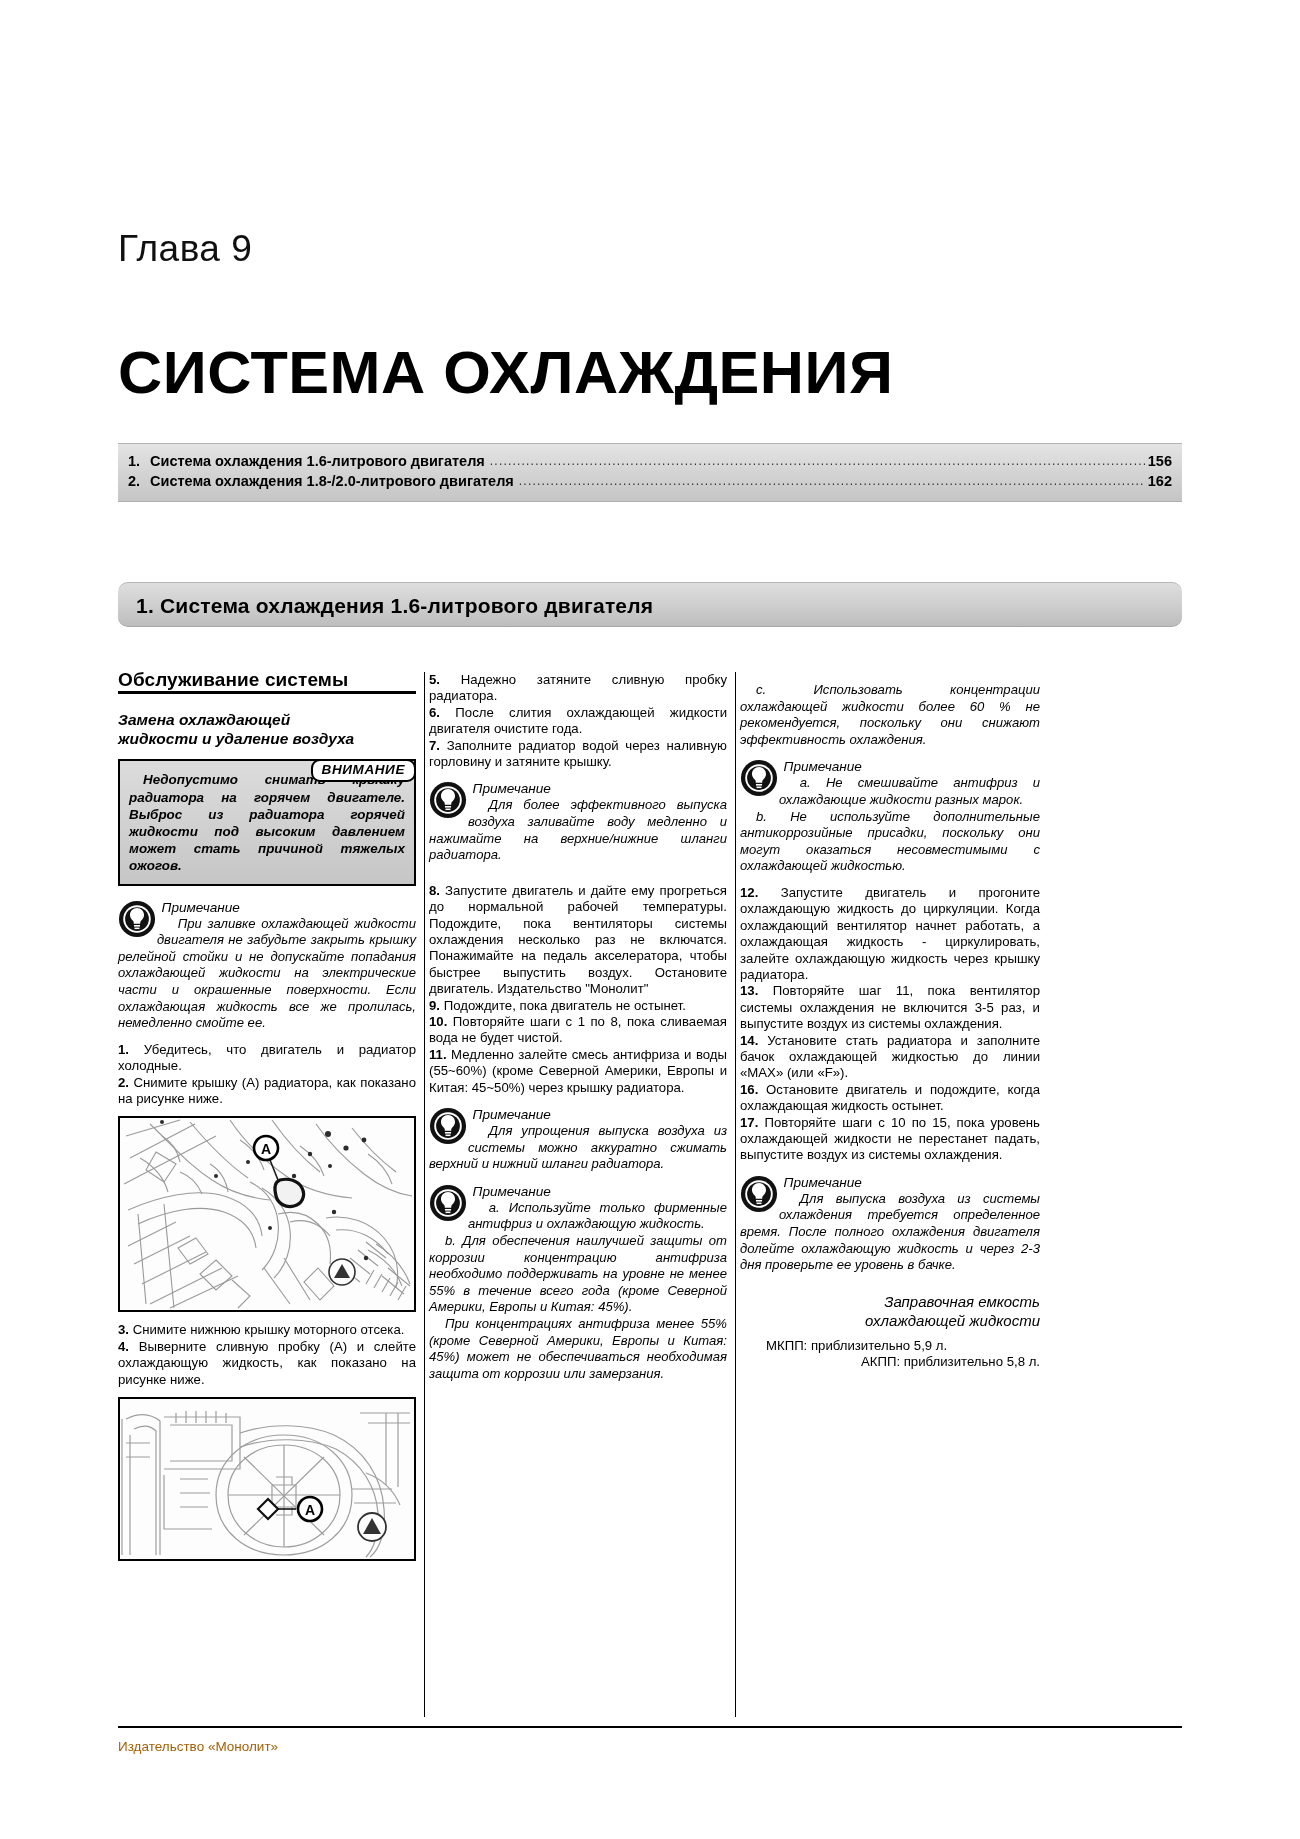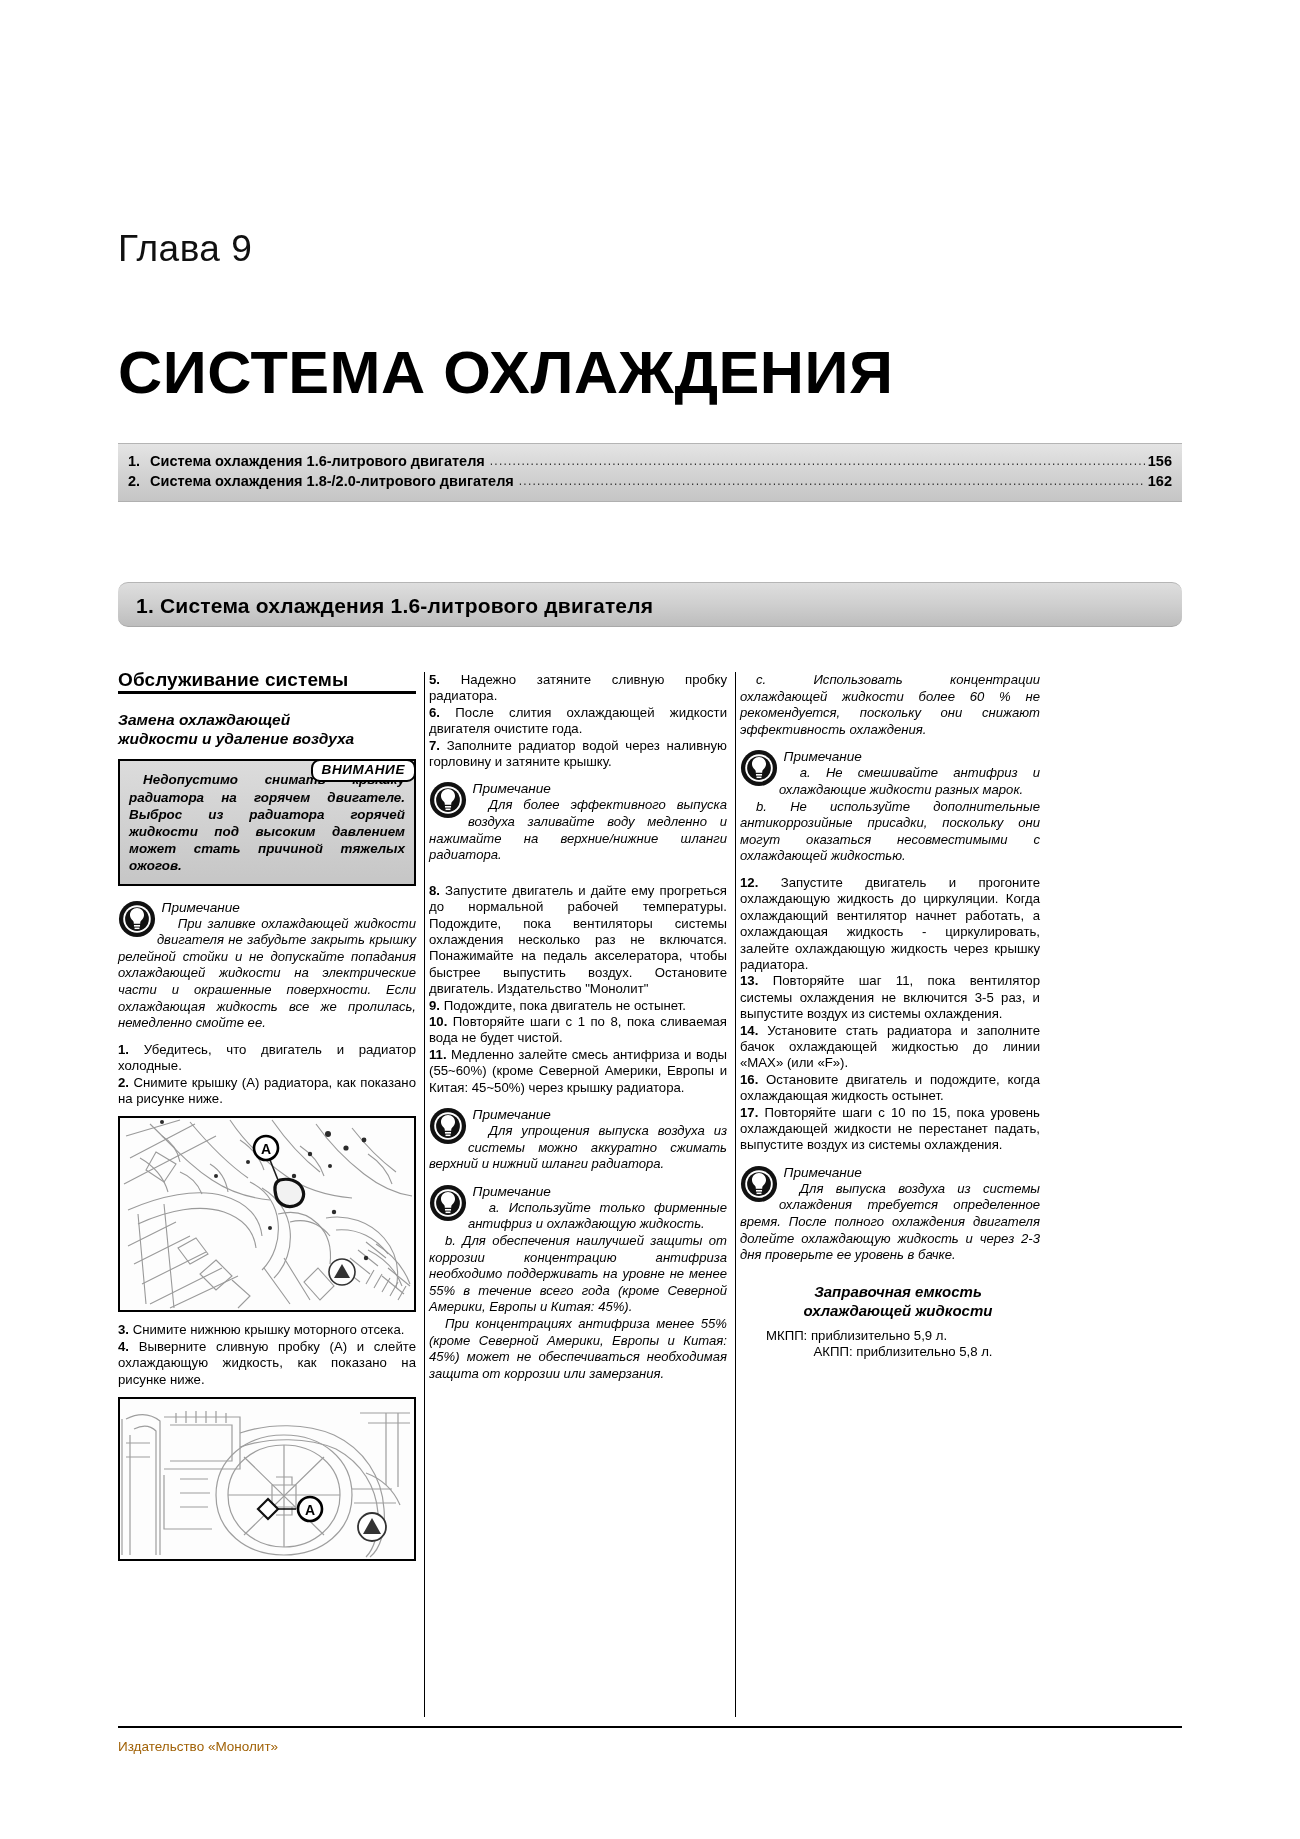--- a/index.html
+++ b/index.html
@@ -149,25 +149,25 @@
   .h-sub {
     font-size: 15.5px;
     font-weight: bold;
     font-style: italic;
     line-height: 19px;
     margin: 12px 0 9px 0;
     text-align: left;
   }
   .h-bold-italic {
     font-size: 15px;
-    font-weight: bold;
+    font-weight: normal;
     font-style: italic;
     line-height: 19px;
     margin: 18px 0 8px 16px;
-    text-align: center;
+    text-align: right;
   }
 
   
   .warn-wrap {
     position: relative;
     margin: 0 0 13px 0;
   }
   .warn-tab {
     position: absolute;
     right: 0;
@@ -506,21 +506,21 @@
         <div class="note-title">Примечание</div>
         <p>a. Используйте только фирменные антифриз и охлаждающую жидкость.</p>
         <p>b. Для обеспечения наилучшей защиты от коррозии концентрацию антифриза необходимо поддерживать на уровне не менее 55% в течение всего года (кроме Северной Америки, Европы и Китая: 45%).</p>
         <p>При концентрациях антифриза менее 55% (кроме Северной Америки, Европы и Китая: 45%) может не обеспечиваться необходимая защита от коррозии или замерзания.</p>
       </div>
 
     </div>
 
     <div class="col col-3">
 
-      <div class="note" style="margin-top:0">
+      <div class="note" style="margin-top:10px">
         <p>c. Использовать концентрации охлаждающей жидкости более 60 % не рекомендуется, поскольку они снижают эффективность охлаждения.</p>
       </div>
 
       <div class="note">
         <svg class="bulb" viewBox="0 0 40 40">
           <circle cx="20" cy="20" r="19" fill="#111"></circle>
           <circle cx="20" cy="20" r="14.5" fill="#fff"></circle>
           <circle cx="20" cy="20" r="12.5" fill="#111"></circle>
           <path d="M20 8.5c-4.1 0-7.4 3.2-7.4 7.2 0 2.8 1.6 4.6 2.9 6 .7.8 1.1 1.4 1.1 2.2v1.2h6.8v-1.2c0-.8.4-1.4 1.1-2.2 1.3-1.4 2.9-3.2 2.9-6 0-4-3.3-7.2-7.4-7.2z" fill="#fff"></path>
           <rect x="16.8" y="26.3" width="6.4" height="1.7" fill="#fff"></rect>
@@ -562,21 +562,21 @@
           <rect x="17.4" y="29" width="5.2" height="1.6" fill="#fff"></rect>
         </svg>
         <div class="note-title">Примечание</div>
         <p>Для выпуска воздуха из системы охлаждения требуется определенное время. После полного охлаждения двигателя долейте охлаждающую жидкость и через 2-3 дня проверьте ее уровень в бачке.</p>
       </div>
 
       <div class="h-bold-italic" style="white-space: pre-line;">Заправочная емкость
 охлаждающей жидкости</div>
 
       <div class="item" style="text-indent:26px; text-align:left;">МКПП: приблизительно 5,9 л.</div>
-      <div class="item" style="text-indent:26px; text-align:center;">АКПП: приблизительно 5,8 л.</div>
+      <div class="item" style="text-indent:26px; text-align:right;">АКПП: приблизительно 5,8 л.</div>
 
     </div>
 
   </div>
 
   <div class="footer-rule"></div>
   <div class="footer-text">Издательство «Монолит»</div>
 
 </div>
 

